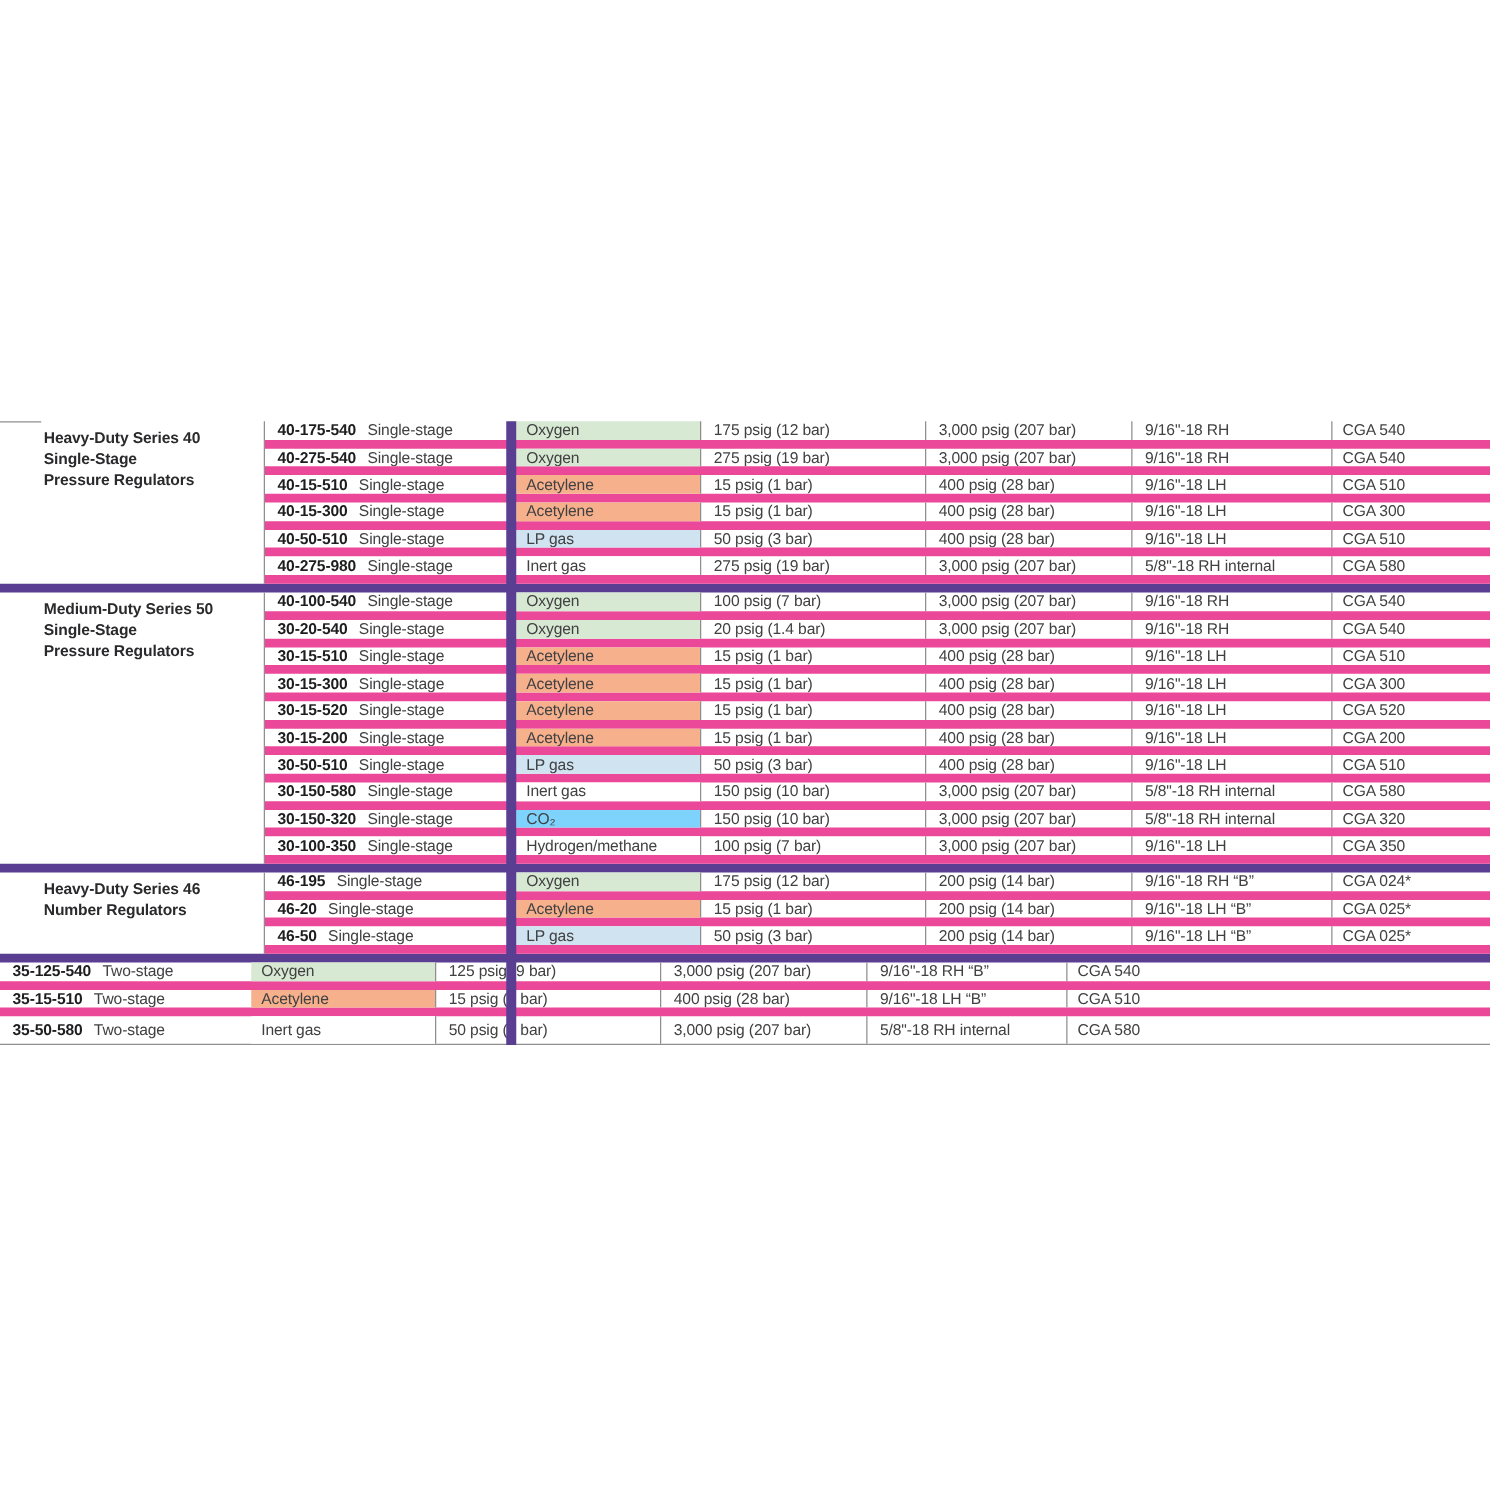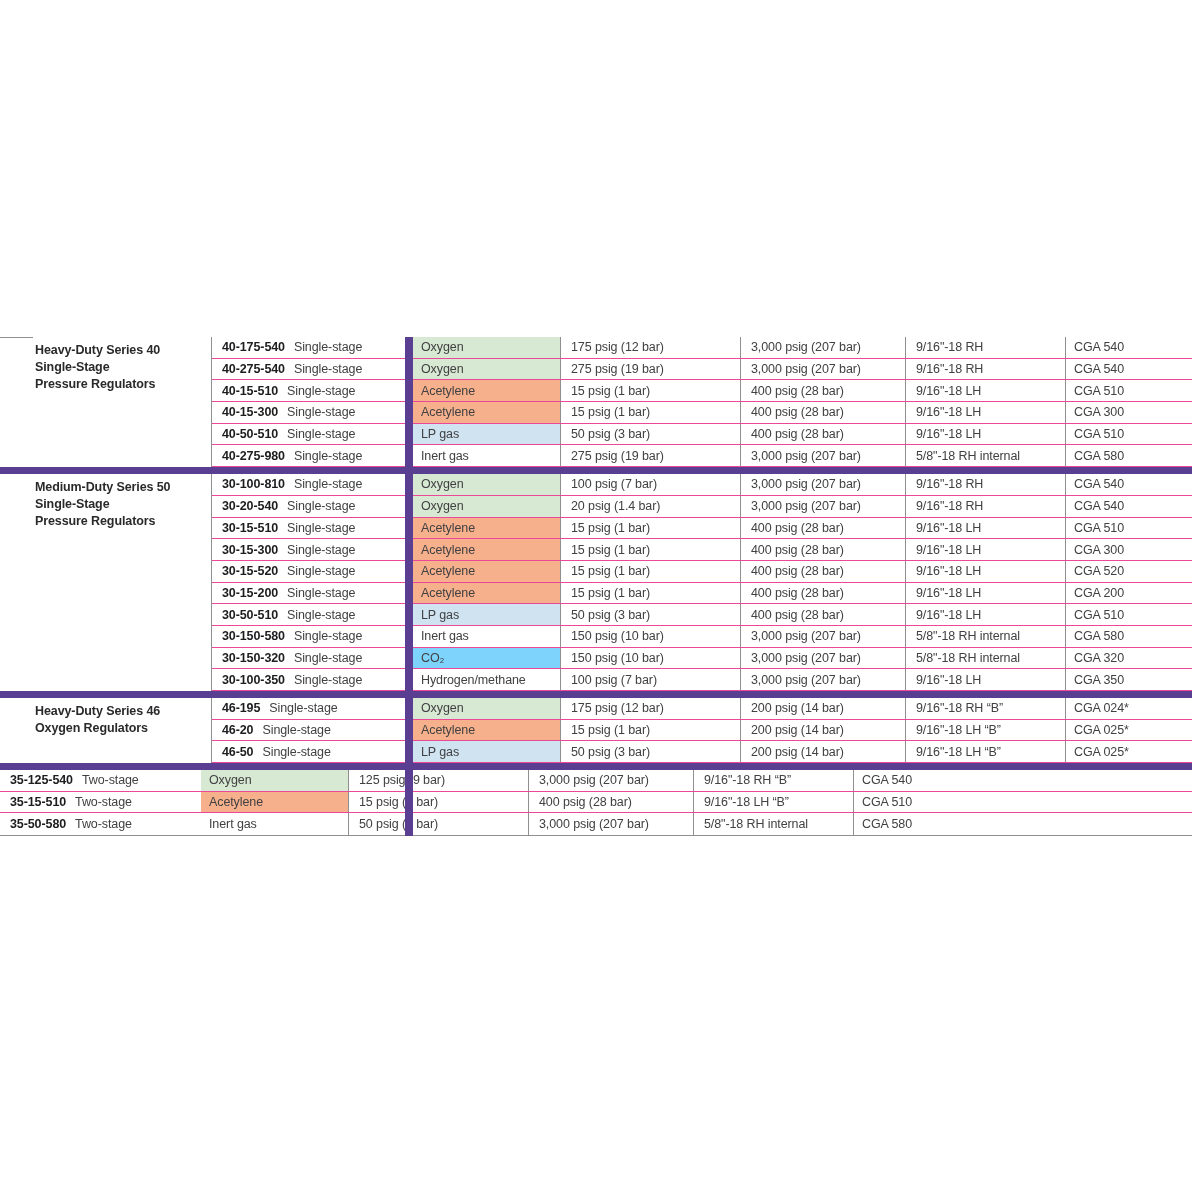--- a/index.html
+++ b/index.html
@@ -38,21 +38,21 @@
   .section { display:flex; }
   .model-cell {
     width:212px; border-right:1px solid #8f8f8f; padding:5px 0 0 35px;
   }
   .model-line {
     font-weight:bold; font-size:12.5px; line-height:17px; color:#2a2a2c;
     letter-spacing:-0.1px;
   }
   .rows { flex:1; }
   .row {
-    display:flex; height:21.7px; border-bottom:1px solid #ec4899;
+    display:flex; height:21.7px; border-bottom:7px solid #ec4899;
   }
   .cell {
     display:flex; align-items:center;
     font-size:12.5px; color:#414042; letter-spacing:-0.1px;
     white-space:nowrap; overflow:hidden;
   }
   .stock-num { font-weight:bold; color:#1d1d1f; }
   .stage { margin-left:9px; color:#414042; }
   .divider { height:7px; background:#5a3e91; width:100%; }
   .bottom-edge { width:100%; height:1px; background:#8f8f8f; }
@@ -151,21 +151,21 @@
       <div class="divider" style="background: rgb(90, 62, 145);"></div>
       <div class="section">
         <div class="model-cell">
           <div class="model-line">Medium-Duty Series 50</div>
           <div class="model-line">Single-Stage</div>
           <div class="model-line">Pressure Regulators</div>
         </div>
         <div class="rows">
           <div class="row">
             <div class="cell c-stock">
-              <span class="stock-num">30-100-810</span>
+              <span class="stock-num">40-100-540</span>
               <span class="stage">Single-stage</span>
             </div>
             <div class="c-gap"></div>
             <div class="cell c-gas" style="background: rgb(216, 233, 211);">Oxygen</div>
             <div class="cell c-delivery bl">100 psig (7 bar)</div>
             <div class="cell c-inlet bl">3,000 psig (207 bar)</div>
             <div class="cell c-outlet bl">9/16"-18 RH</div>
             <div class="cell c-inletc bl">CGA 540</div>
           </div>
           <div class="row">
@@ -275,21 +275,21 @@
             <div class="cell c-inlet bl">3,000 psig (207 bar)</div>
             <div class="cell c-outlet bl">9/16"-18 LH</div>
             <div class="cell c-inletc bl">CGA 350</div>
           </div>
         </div>
       </div>
       <div class="divider" style="background: rgb(90, 62, 145);"></div>
       <div class="section">
         <div class="model-cell">
           <div class="model-line">Heavy-Duty Series 46</div>
-          <div class="model-line">Oxygen Regulators</div>
+          <div class="model-line">Number Regulators</div>
         </div>
         <div class="rows">
           <div class="row">
             <div class="cell c-stock">
               <span class="stock-num">46-195</span>
               <span class="stage">Single-stage</span>
             </div>
             <div class="c-gap"></div>
             <div class="cell c-gas" style="background: rgb(216, 233, 211);">Oxygen</div>
             <div class="cell c-delivery bl">175 psig (12 bar)</div>

